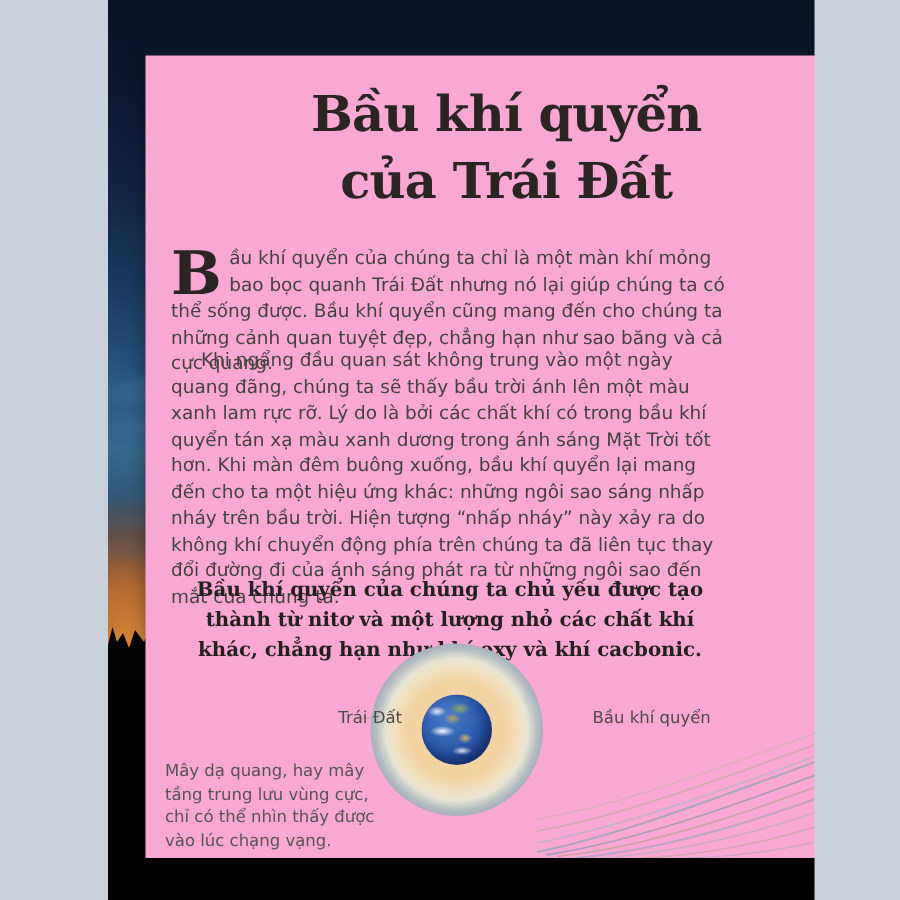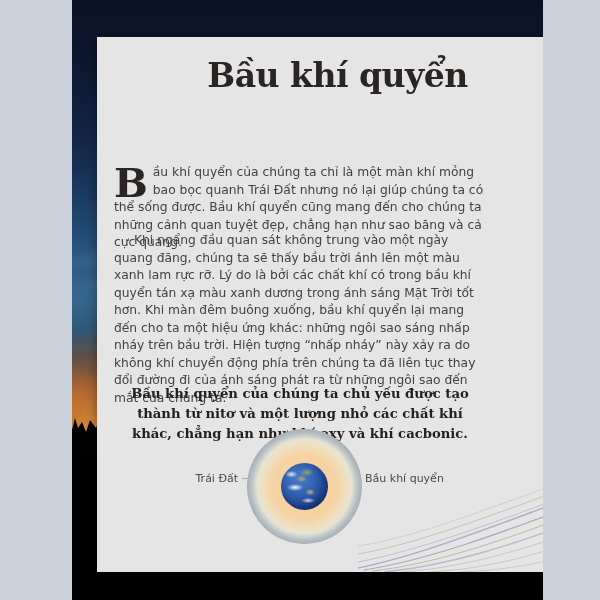--- a/index.html
+++ b/index.html
@@ -34,21 +34,21 @@
     background:linear-gradient(90deg,transparent,rgba(118,158,192,.32),transparent);}
   .dusk1{position:absolute;left:290px;top:336px;width:210px;height:14px;border-radius:50%;
     filter:blur(3px);transform:rotate(-2deg);background:rgba(92,78,72,.55);}
   .dusk2{position:absolute;left:-10px;top:362px;width:170px;height:10px;border-radius:50%;
     filter:blur(3px);background:rgba(104,88,80,.5);}
   .trees{position:absolute;left:0;top:350px;width:471px;height:130px;}
   .ground{position:absolute;left:0;top:455px;width:471px;height:145px;background:#010101;}
   
   .page{
     position:absolute;left:97px;top:37px;width:481px;height:535px;z-index:2;
-    background:#e5e5e5;box-shadow:2px 4px 14px rgba(0,0,0,.55);
+    background:#f9a8d4;box-shadow:2px 4px 14px rgba(0,0,0,.55);
   }
   .title{position:absolute;top:16px;left:0;width:100%;text-align:center;
     font-family:"DejaVu Serif",serif;font-weight:700;color:#2a2522;
     font-size:33px;line-height:45px;letter-spacing:-.5px;}
   .body-text{position:absolute;left:17px;width:377px;color:#44423d;
     font-size:12.3px;line-height:17.5px;}
   .para1{top:127px;}
   .para2{top:195px;text-indent:20px;}
   .dropcap{float:left;font-family:"DejaVu Serif",serif;font-weight:700;
     font-size:40px;line-height:33px;padding:2px 5px 0 0;color:#2a2522;}
@@ -70,21 +70,21 @@
     background:
       radial-gradient(ellipse 10px 6px at 55% 20%, #8aa862 0%, rgba(138,168,98,0) 70%),
       radial-gradient(ellipse 8px 5px at 44% 34%, #b3a067 0%, rgba(179,160,103,0) 70%),
       radial-gradient(ellipse 7px 5px at 62% 62%, #c6b078 0%, rgba(198,176,120,0) 70%),
       radial-gradient(ellipse 12px 5px at 30% 52%, rgba(255,255,255,.95) 0%, rgba(255,255,255,0) 70%),
       radial-gradient(ellipse 10px 4px at 58% 80%, rgba(255,255,255,.9) 0%, rgba(255,255,255,0) 70%),
       radial-gradient(ellipse 9px 5px at 22% 24%, rgba(255,255,255,.85) 0%, rgba(255,255,255,0) 70%),
       radial-gradient(circle at 38% 32%, #4a7cc8 0%, #2a55a8 55%, #16377a 100%);
     box-shadow:inset -3px -4px 8px rgba(10,25,70,.55);
   }
-  .diag-label{position:absolute;top:435px;font-size:11px;color:#4b4943;}
+  .diag-label{position:absolute;top:435px;font-size:11px;color:#4b4943;margin-left:30px;}
   .diag-label.left{left:0;width:141px;text-align:right;}
   .diag-label.right{left:268px;}
   .caption{position:absolute;left:13px;top:469px;width:152px;
     font-size:11px;line-height:15.5px;color:#565450;}
   .swoosh{position:absolute;right:0;bottom:0;width:220px;height:92px;}
 </style>
 </head>
 <body>
 
 <div id="canvas">
@@ -104,37 +104,39 @@
     <div class="ground"></div>
   </div>
 
   <div class="side-bar left"></div>
   <div class="side-bar right"></div>
 
   <div class="page">
 
     <div class="title">
       <div>Bầu khí quyển</div>
+      <div>của Trái Đất</div>
     </div>
 
     <div class="body-text para1">
       <span class="dropcap">B</span><span>ầu khí quyển của chúng ta chỉ là một màn khí mỏng bao bọc quanh Trái Đất nhưng nó lại giúp chúng ta có thể sống được. Bầu khí quyển cũng mang đến cho chúng ta những cảnh quan tuyệt đẹp, chẳng hạn như sao băng và cả cực quang.</span>
     </div>
 
     <div class="body-text para2">Khi ngẩng đầu quan sát không trung vào một ngày quang đãng, chúng ta sẽ thấy bầu trời ánh lên một màu xanh lam rực rỡ. Lý do là bởi các chất khí có trong bầu khí quyển tán xạ màu xanh dương trong ánh sáng Mặt Trời tốt hơn. Khi màn đêm buông xuống, bầu khí quyển lại mang đến cho ta một hiệu ứng khác: những ngôi sao sáng nhấp nháy trên bầu trời. Hiện tượng “nhấp nháy” này xảy ra do không khí chuyển động phía trên chúng ta đã liên tục thay đổi đường đi của ánh sáng phát ra từ những ngôi sao đến mắt của chúng ta.</div>
 
     <div class="highlight">Bầu khí quyển của chúng ta chủ yếu được tạo thành từ nitơ và một lượng nhỏ các chất khí khác, chẳng hạn như khí oxy và khí cacbonic.</div>
 
     <div class="label-line line-left"></div>
     <div class="label-line line-right"></div>
     <div class="halo"></div>
     <div class="earth"></div>
     <div class="diag-label left">Trái Đất</div>
     <div class="diag-label right">Bầu khí quyển</div>
 
+    <div class="caption">Mây dạ quang, hay mây tầng trung lưu vùng cực, chỉ có thể nhìn thấy được vào lúc chạng vạng.</div>
 
     <svg class="swoosh" viewBox="0 0 220 92" fill="none">
       <path d="M0 88 C 60 76, 130 48, 218 16" stroke="#9aa3b8" stroke-width="1.4" opacity=".8"></path>
       <path d="M0 82 C 62 70, 132 44, 219 12" stroke="#aeb4c4" stroke-width="1" opacity=".7"></path>
       <path d="M6 90 C 70 80, 140 54, 220 24" stroke="#8f98ae" stroke-width="1.2" opacity=".75"></path>
       <path d="M14 91 C 78 84, 146 60, 220 32" stroke="#b5a28a" stroke-width="1" opacity=".7"></path>
       <path d="M0 74 C 58 64, 126 38, 214 6" stroke="#b9ab94" stroke-width="1" opacity=".6"></path>
       <path d="M26 92 C 88 86, 152 66, 220 40" stroke="#9aa3b8" stroke-width="1.3" opacity=".65"></path>
       <path d="M0 66 C 54 58, 120 32, 205 2" stroke="#c0b49e" stroke-width=".9" opacity=".5"></path>
       <path d="M44 92 C 100 88, 160 72, 220 50" stroke="#a8b0c0" stroke-width="1" opacity=".55"></path>

